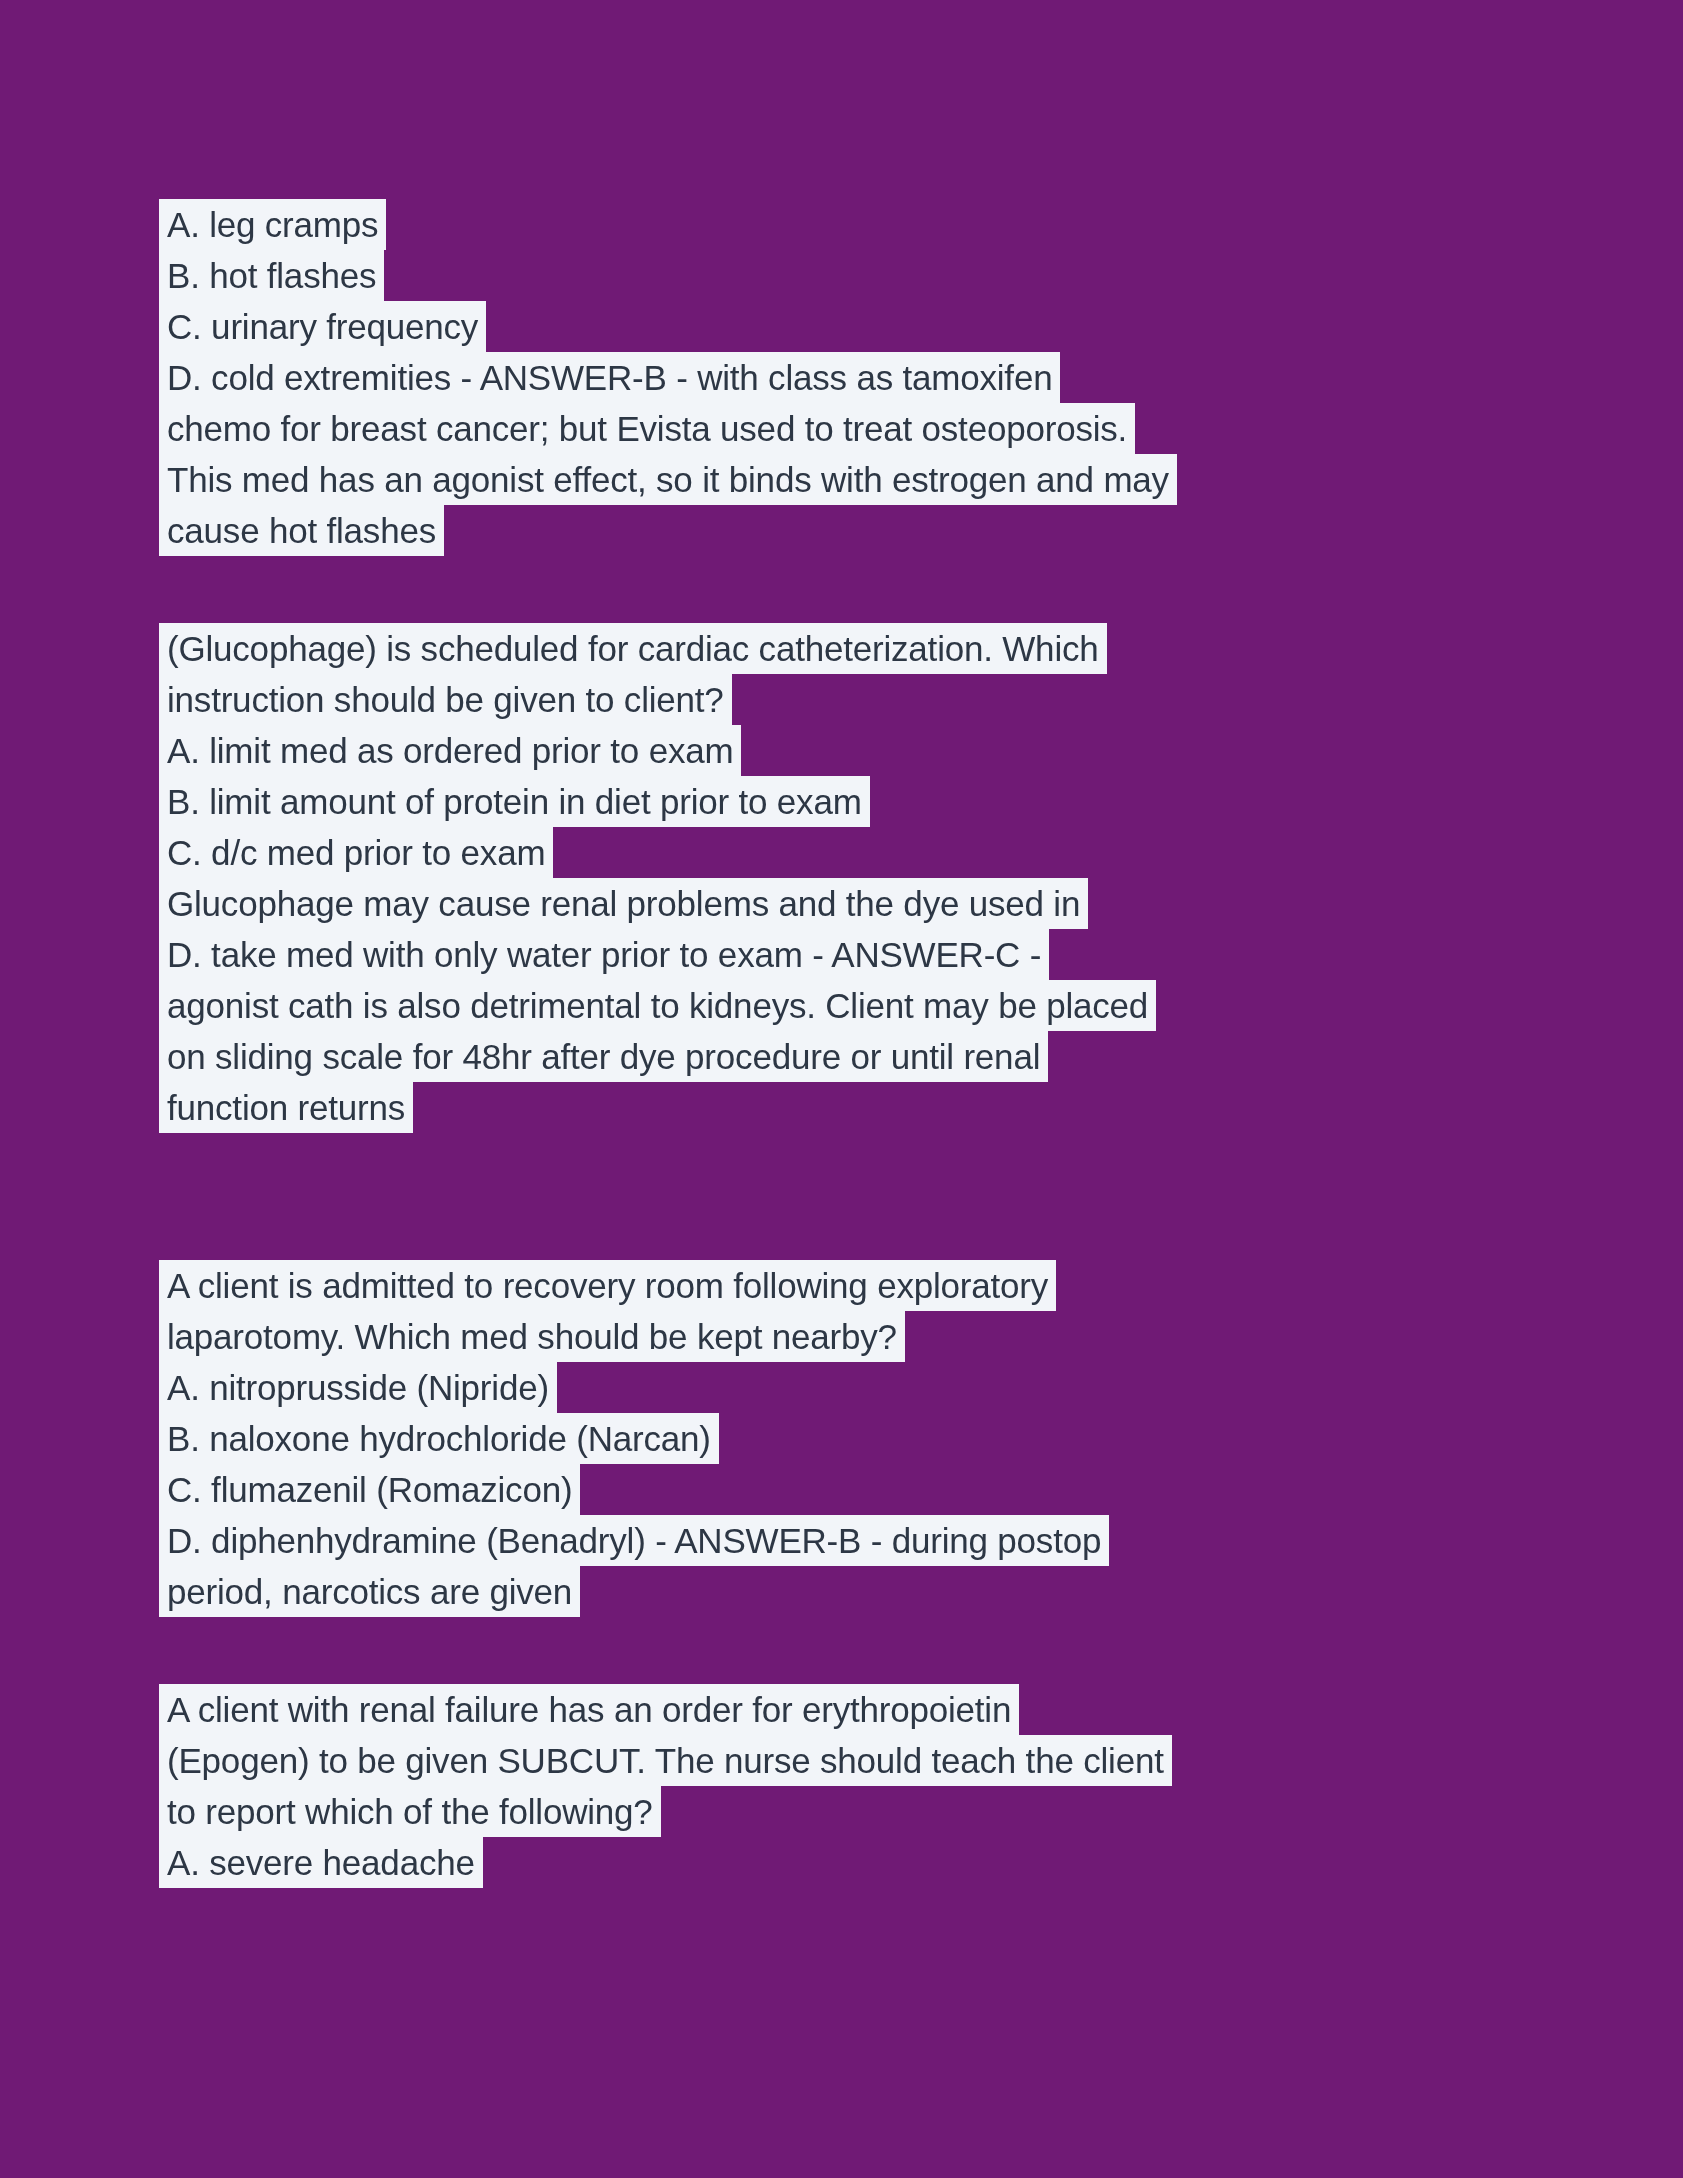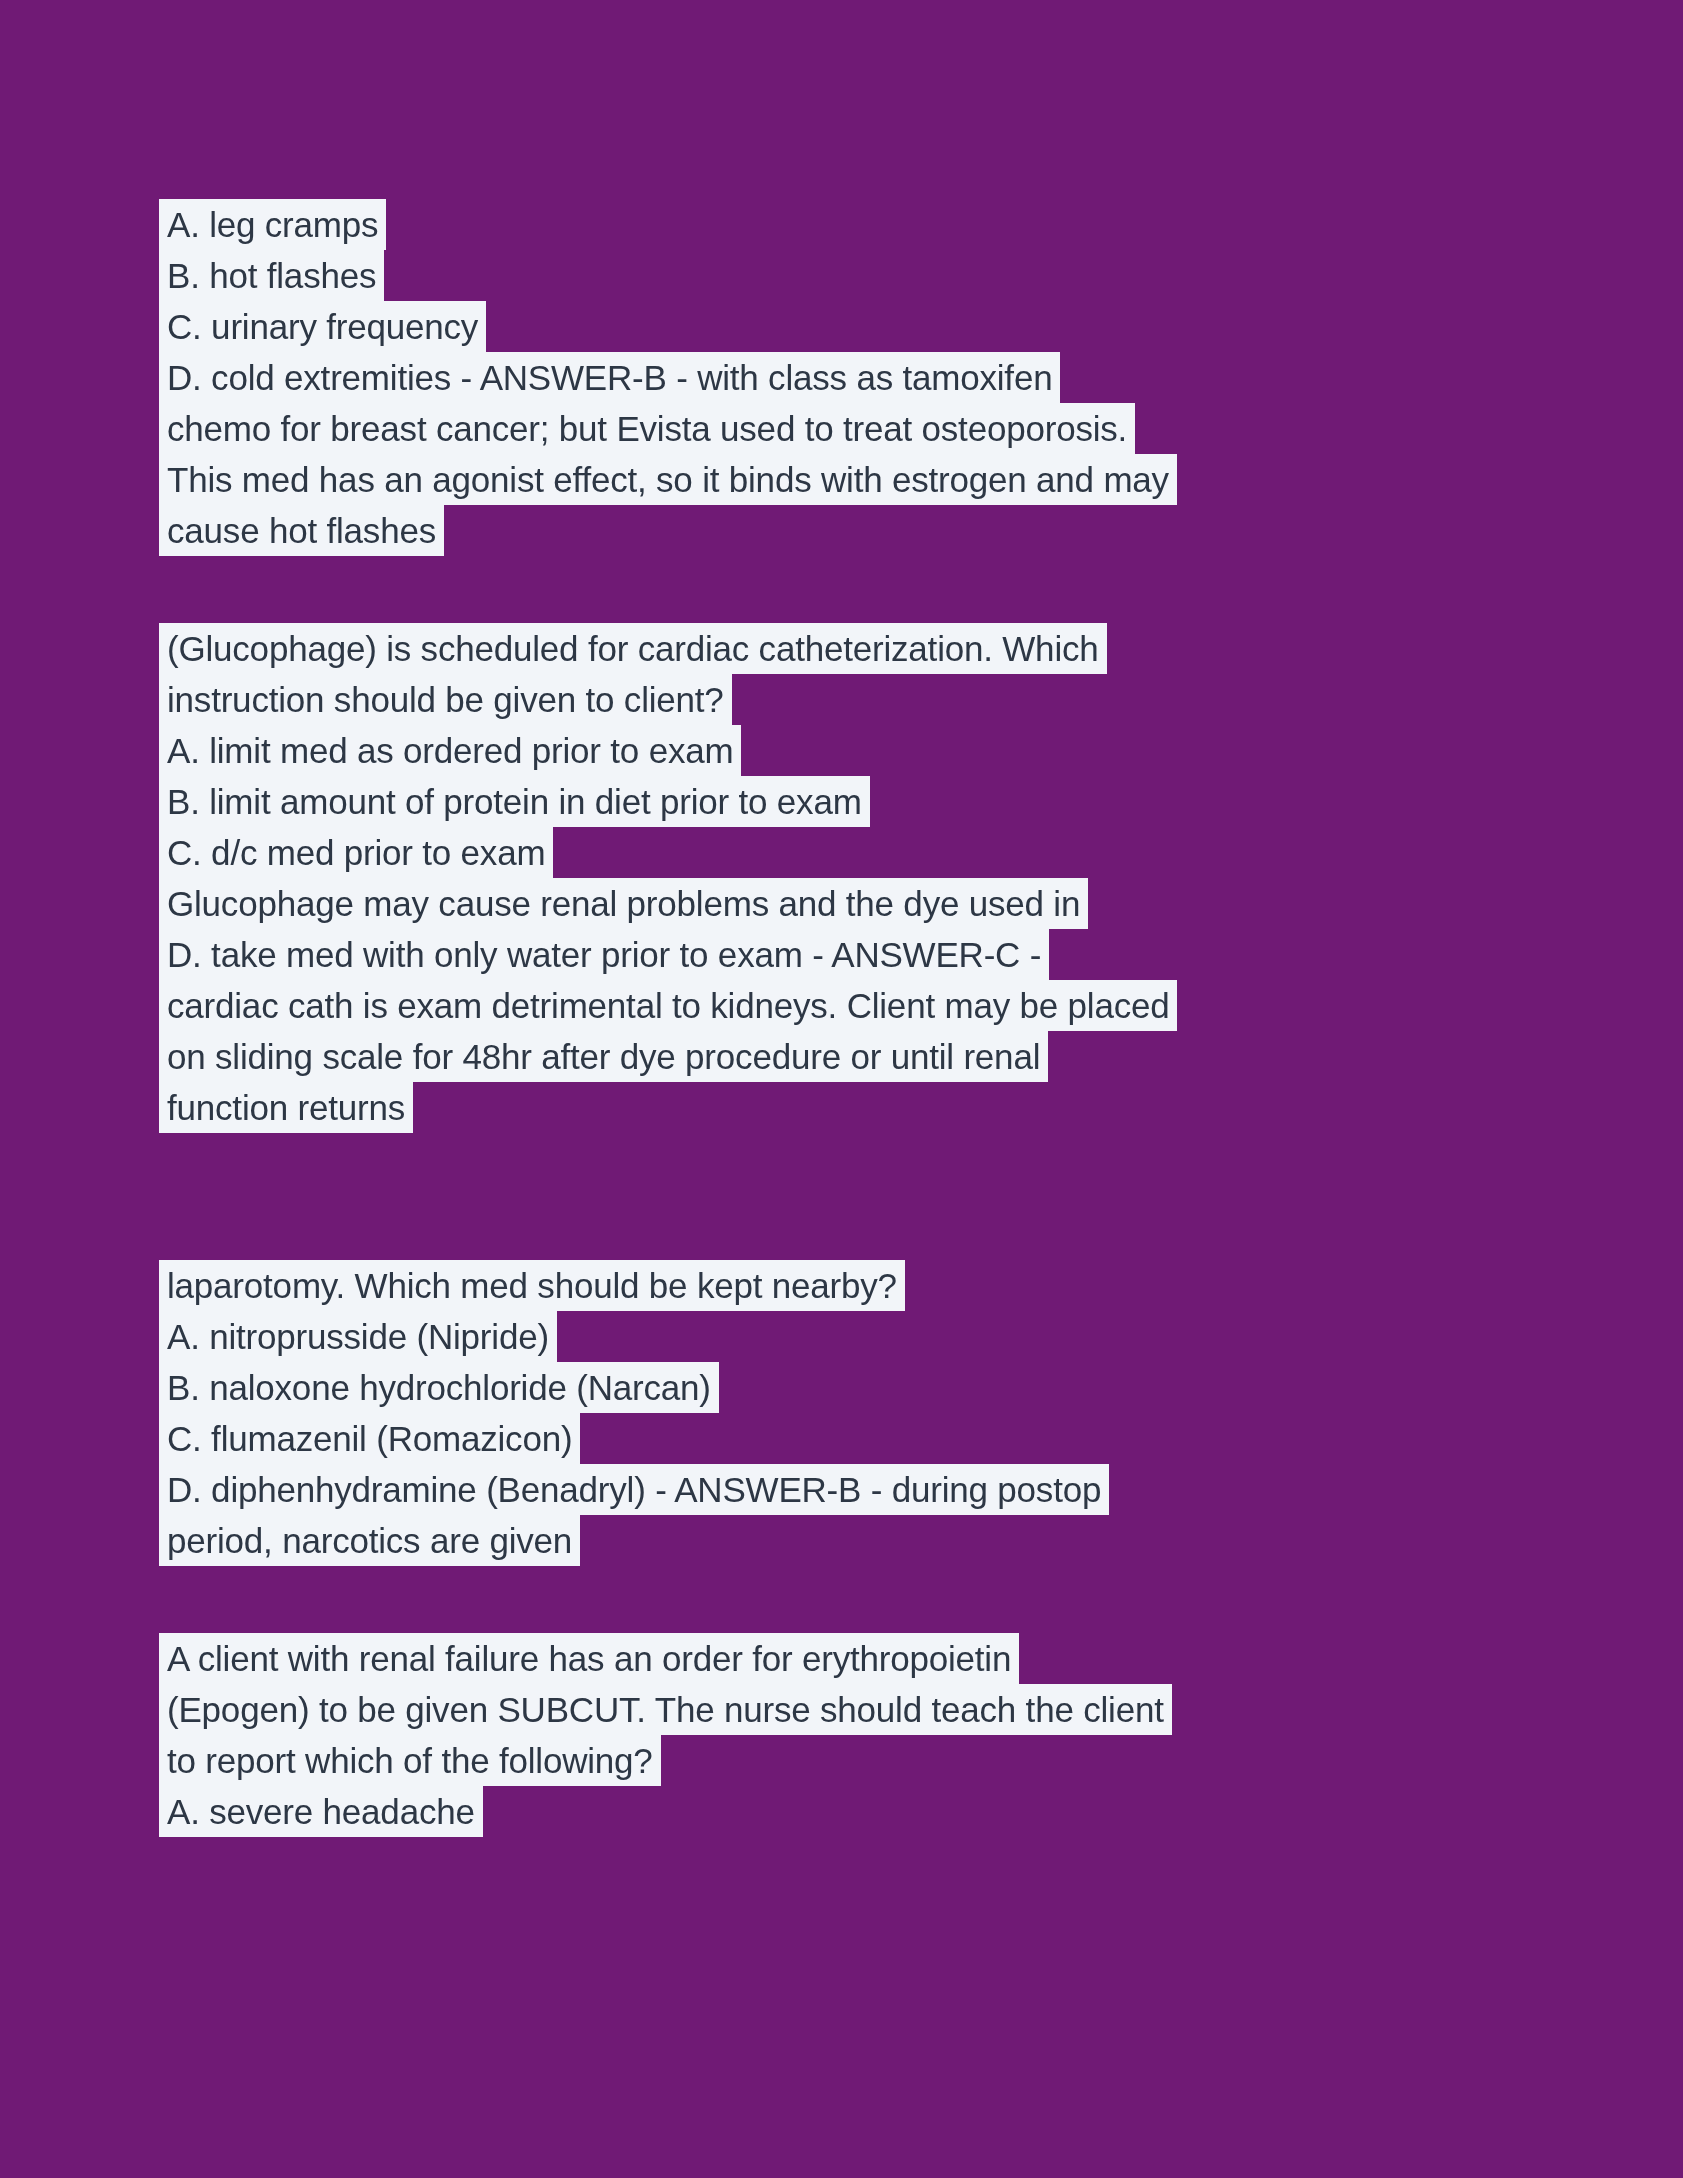--- a/index.html
+++ b/index.html
@@ -60,26 +60,27 @@
       </div>
       <div class="gap-1"></div>
       <div class="block">
         <div class="line"><span class="hl">(Glucophage) is scheduled for cardiac catheterization. Which</span></div>
         <div class="line"><span class="hl">instruction should be given to client?</span></div>
         <div class="line"><span class="hl">A. limit med as ordered prior to exam</span></div>
         <div class="line"><span class="hl">B. limit amount of protein in diet prior to exam</span></div>
         <div class="line"><span class="hl">C. d/c med prior to exam</span></div>
         <div class="line"><span class="hl">Glucophage may cause renal problems and the dye used in</span></div>
         <div class="line"><span class="hl">D. take med with only water prior to exam - ANSWER-C -</span></div>
-        <div class="line"><span class="hl">cardiac cath is exam detrimental to kidneys. Client may be placed</span></div>
+        <div class="line"><span class="hl">agonist cath is also detrimental to kidneys. Client may be placed</span></div>
         <div class="line"><span class="hl">on sliding scale for 48hr after dye procedure or until renal</span></div>
         <div class="line"><span class="hl">function returns</span></div>
       </div>
       <div class="gap-2"></div>
       <div class="block">
+        <div class="line"><span class="hl">A client is admitted to recovery room following exploratory</span></div>
         <div class="line"><span class="hl">laparotomy. Which med should be kept nearby?</span></div>
         <div class="line"><span class="hl">A. nitroprusside (Nipride)</span></div>
         <div class="line"><span class="hl">B. naloxone hydrochloride (Narcan)</span></div>
         <div class="line"><span class="hl">C. flumazenil (Romazicon)</span></div>
         <div class="line"><span class="hl">D. diphenhydramine (Benadryl) - ANSWER-B - during postop</span></div>
         <div class="line"><span class="hl">period, narcotics are given</span></div>
       </div>
       <div class="gap-1"></div>
       <div class="block">
         <div class="line"><span class="hl">A client with renal failure has an order for erythropoietin</span></div>

